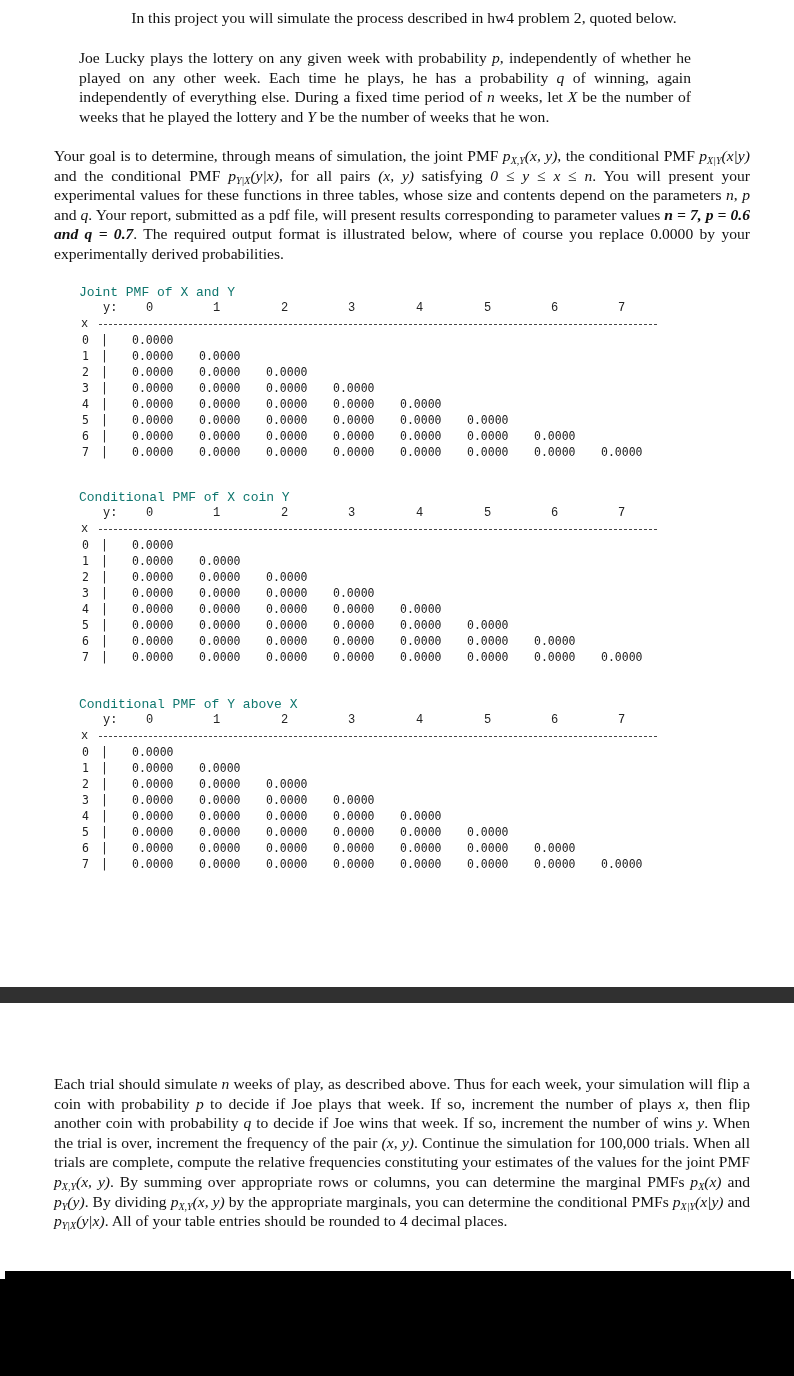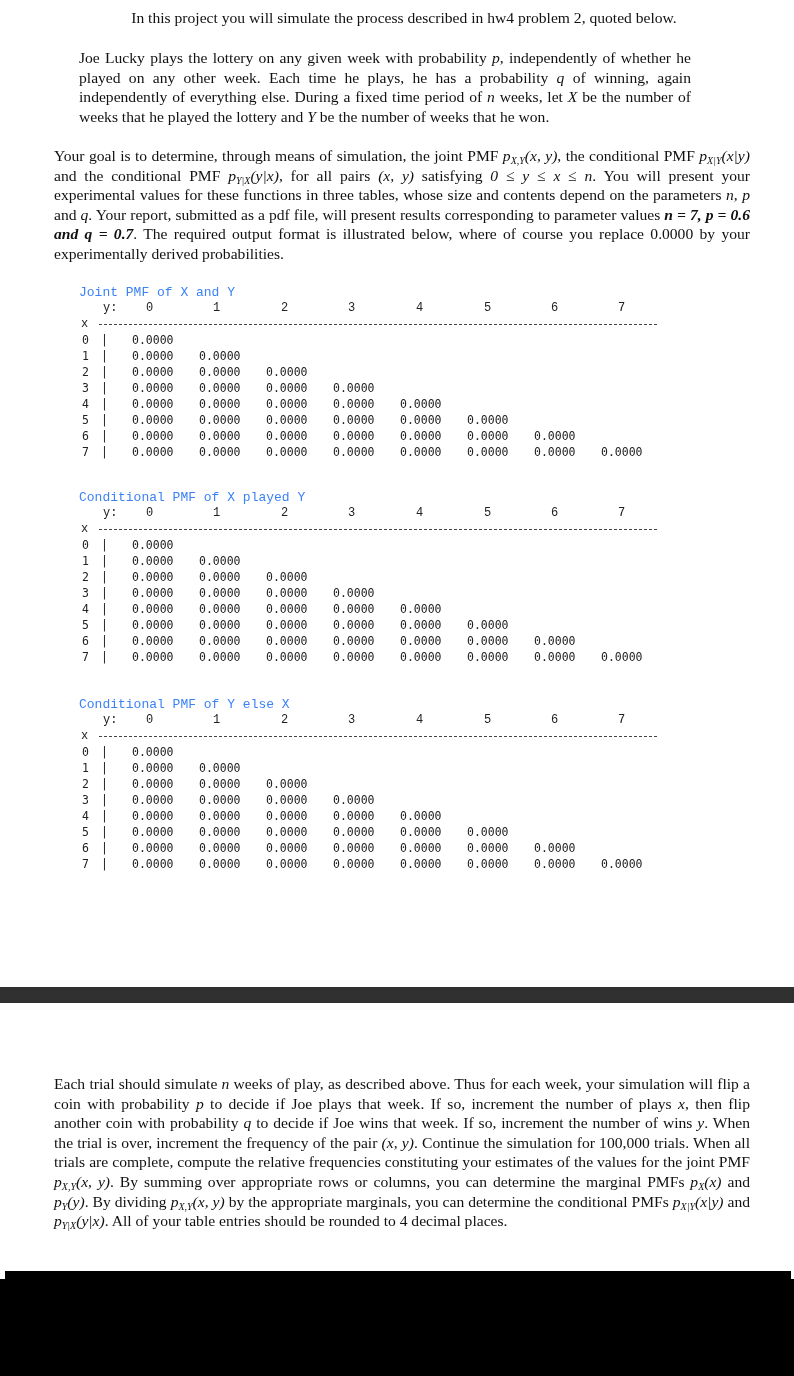--- a/index.html
+++ b/index.html
@@ -16,21 +16,21 @@
   .quote { left: 79px; top: 48px; width: 612px; }
   .goal { left: 54px; top: 146px; width: 696px; }
   .trial { left: 54px; top: 1074px; width: 696px; }
   .m { font-style: italic; }
   .b { font-weight: bold; }
   sub { font-size: 10px; vertical-align: -3px; line-height: 0; font-style: italic; }
 
   .tbl { position: absolute; left: 79px; width: 600px; height: 190px; }
   .tbl .ttl {
     position: absolute; left: 0; top: 0; font-family: "Liberation Mono", monospace;
-    font-size: 13px; line-height: 16px; white-space: pre; color: #3b82f6;
+    font-size: 13px; line-height: 16px; white-space: pre; color: #0f766e;
   }
   .tbl .hdr { position: absolute; top: 15px; left: 0; width: 600px; height: 16px;
     font-family: "Liberation Mono", monospace; font-size: 12px; line-height: 16px; color: #222; }
   .tbl .hdr span { position: absolute; top: 0; }
   .tbl .dash { position: absolute; top: 31px; left: 0; width: 600px; height: 16px;
     font-family: "Liberation Mono", monospace; font-size: 12px; line-height: 16px; color: #222;
     white-space: nowrap; overflow: hidden; }
   .tbl .dash .line { position: absolute; left: 20px; top: 8px; width: 558px;
     border-top: 1px dashed #444; }
   .tbl .rows { position: absolute; top: 47px; left: 0; width: 600px; }
@@ -134,21 +134,21 @@
         <span style="left:187px">0.0000</span>
         <span style="left:254px">0.0000</span>
         <span style="left:321px">0.0000</span>
         <span style="left:388px">0.0000</span>
         <span style="left:455px">0.0000</span>
         <span style="left:522px">0.0000</span>
       </div>
     </div>
   </div>
 <div class="tbl" id="tbl1" style="top:490px;">
-    <div class="ttl">Conditional PMF of X played Y</div>
+    <div class="ttl">Conditional PMF of X coin Y</div>
     <div class="hdr">
       <span style="left:24px">y:</span>
       <span style="left:67px">0</span>
       <span style="left:134px">1</span>
       <span style="left:202px">2</span>
       <span style="left:269px">3</span>
       <span style="left:337px">4</span>
       <span style="left:405px">5</span>
       <span style="left:472px">6</span>
       <span style="left:539px">7</span>
@@ -222,21 +222,21 @@
         <span style="left:187px">0.0000</span>
         <span style="left:254px">0.0000</span>
         <span style="left:321px">0.0000</span>
         <span style="left:388px">0.0000</span>
         <span style="left:455px">0.0000</span>
         <span style="left:522px">0.0000</span>
       </div>
     </div>
   </div>
 <div class="tbl" id="tbl2" style="top:697px;">
-    <div class="ttl">Conditional PMF of Y else X</div>
+    <div class="ttl">Conditional PMF of Y above X</div>
     <div class="hdr">
       <span style="left:24px">y:</span>
       <span style="left:67px">0</span>
       <span style="left:134px">1</span>
       <span style="left:202px">2</span>
       <span style="left:269px">3</span>
       <span style="left:337px">4</span>
       <span style="left:405px">5</span>
       <span style="left:472px">6</span>
       <span style="left:539px">7</span>

